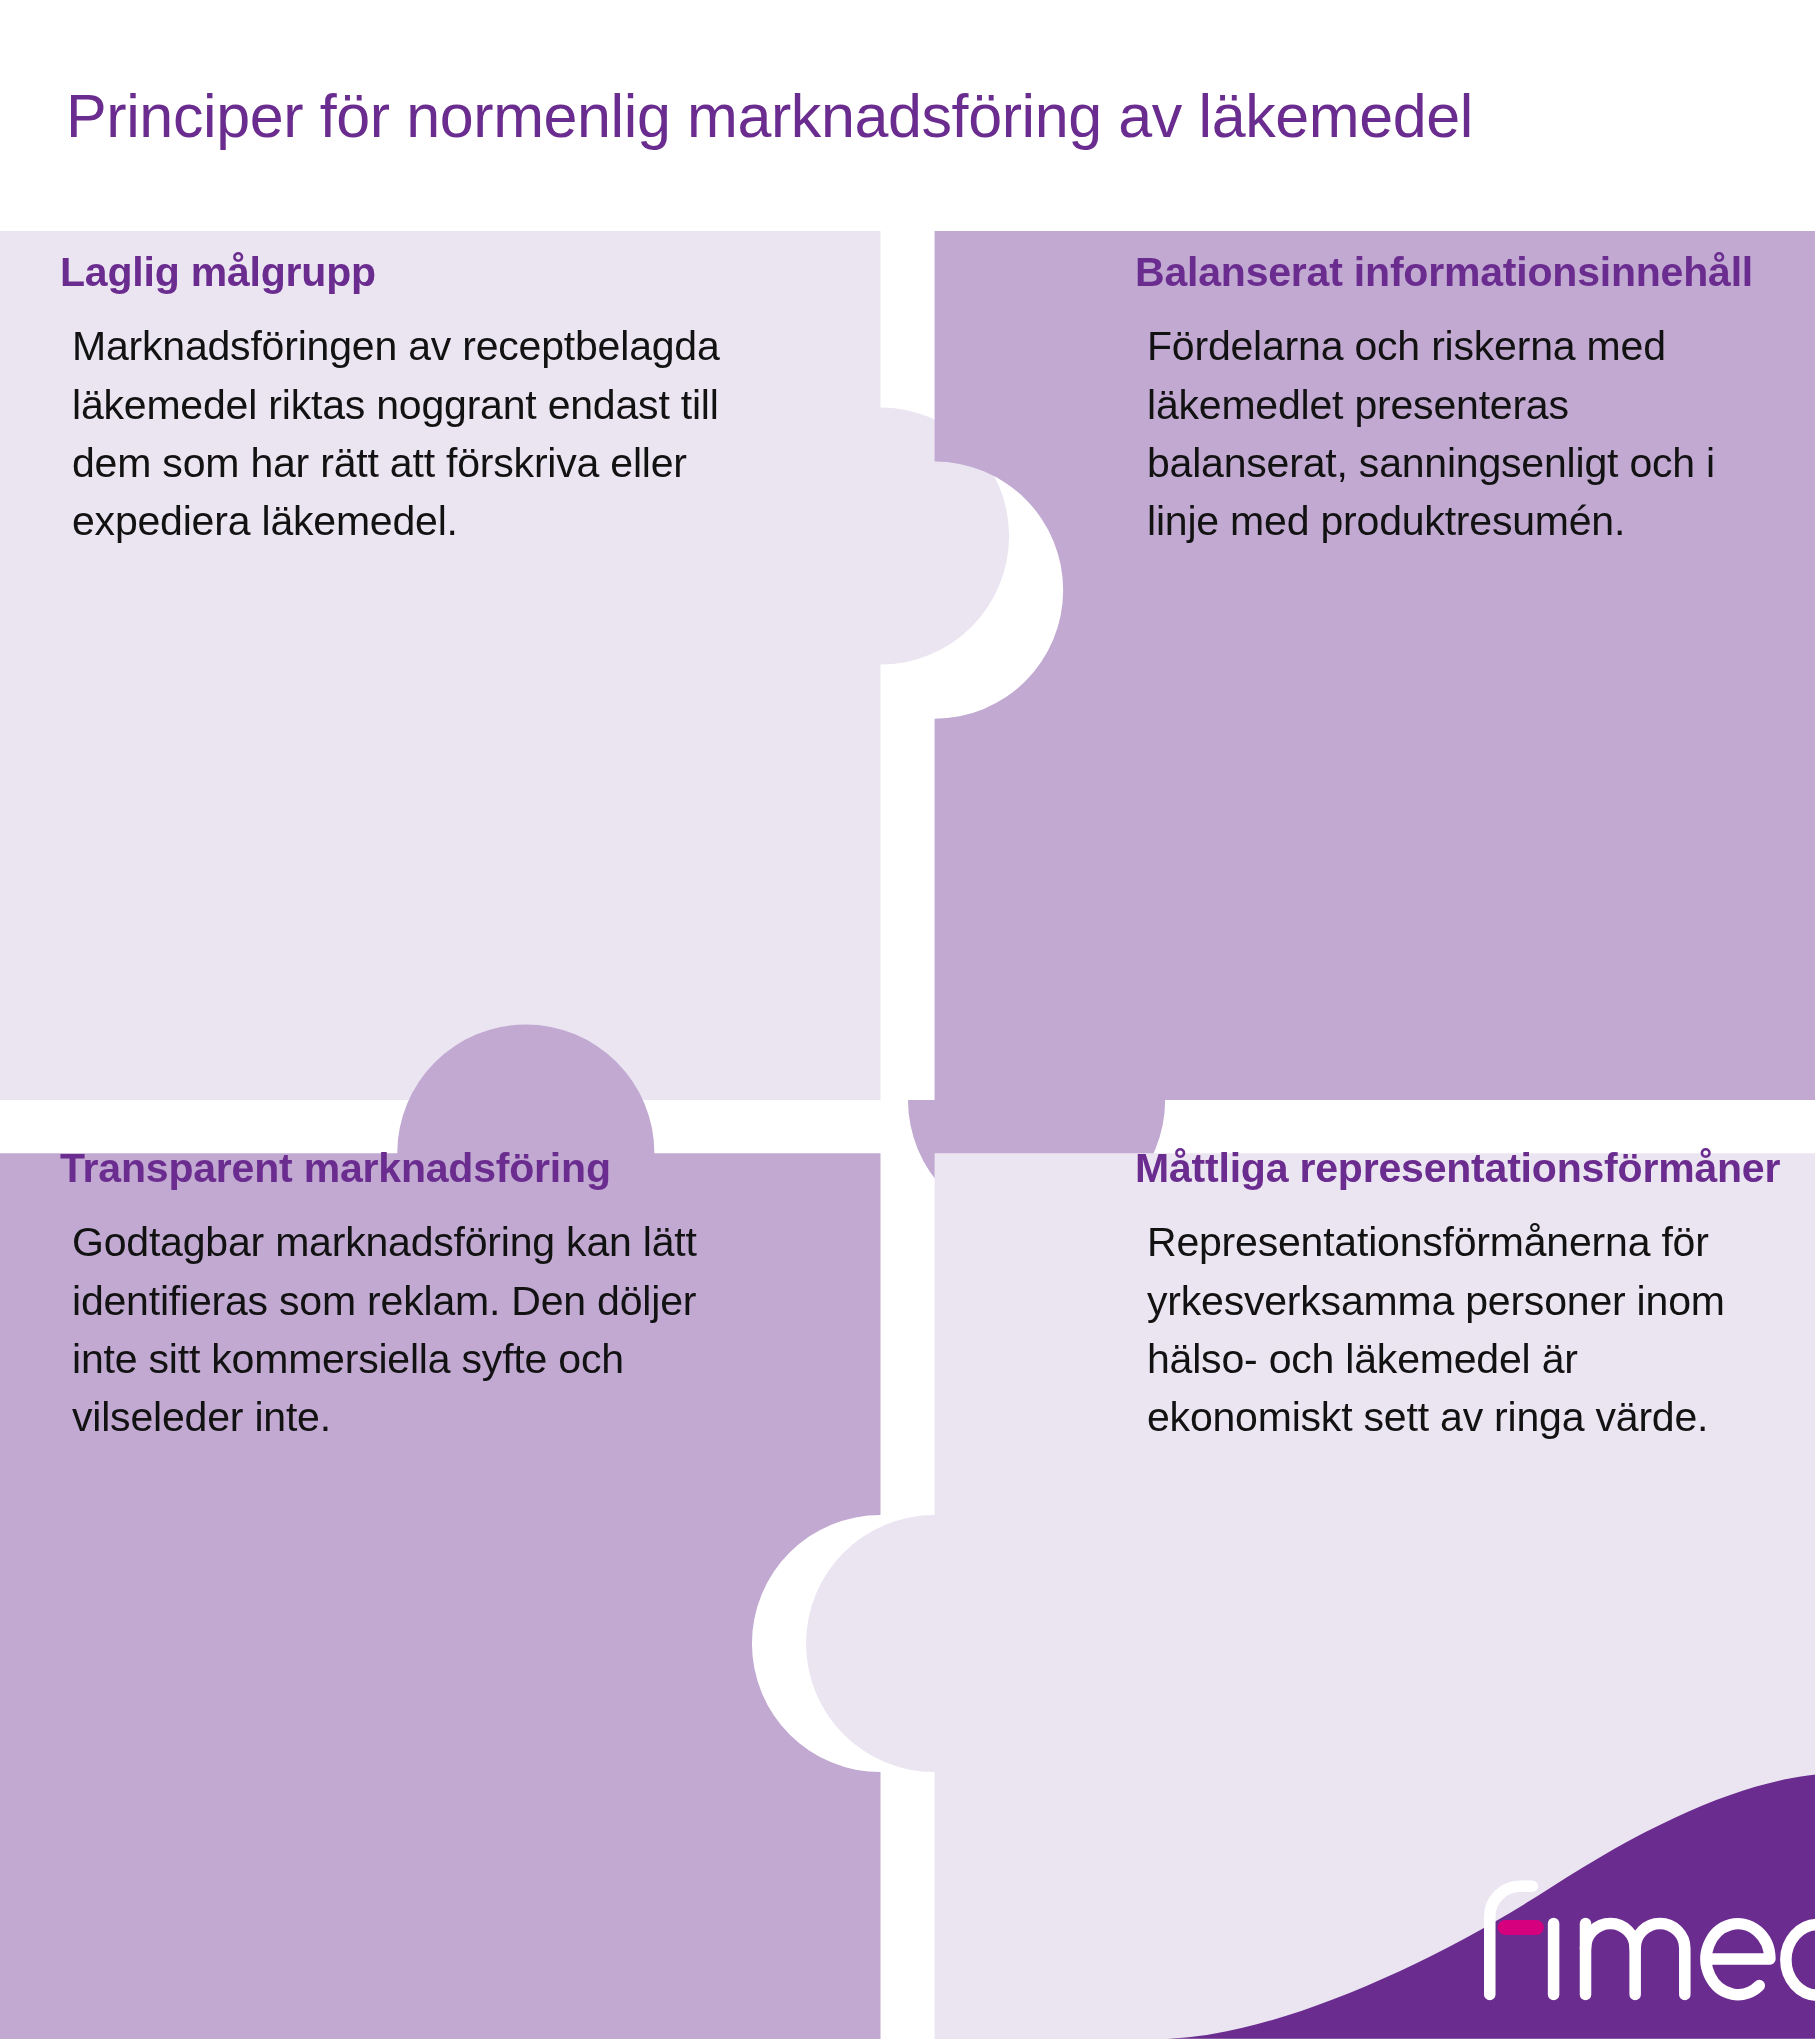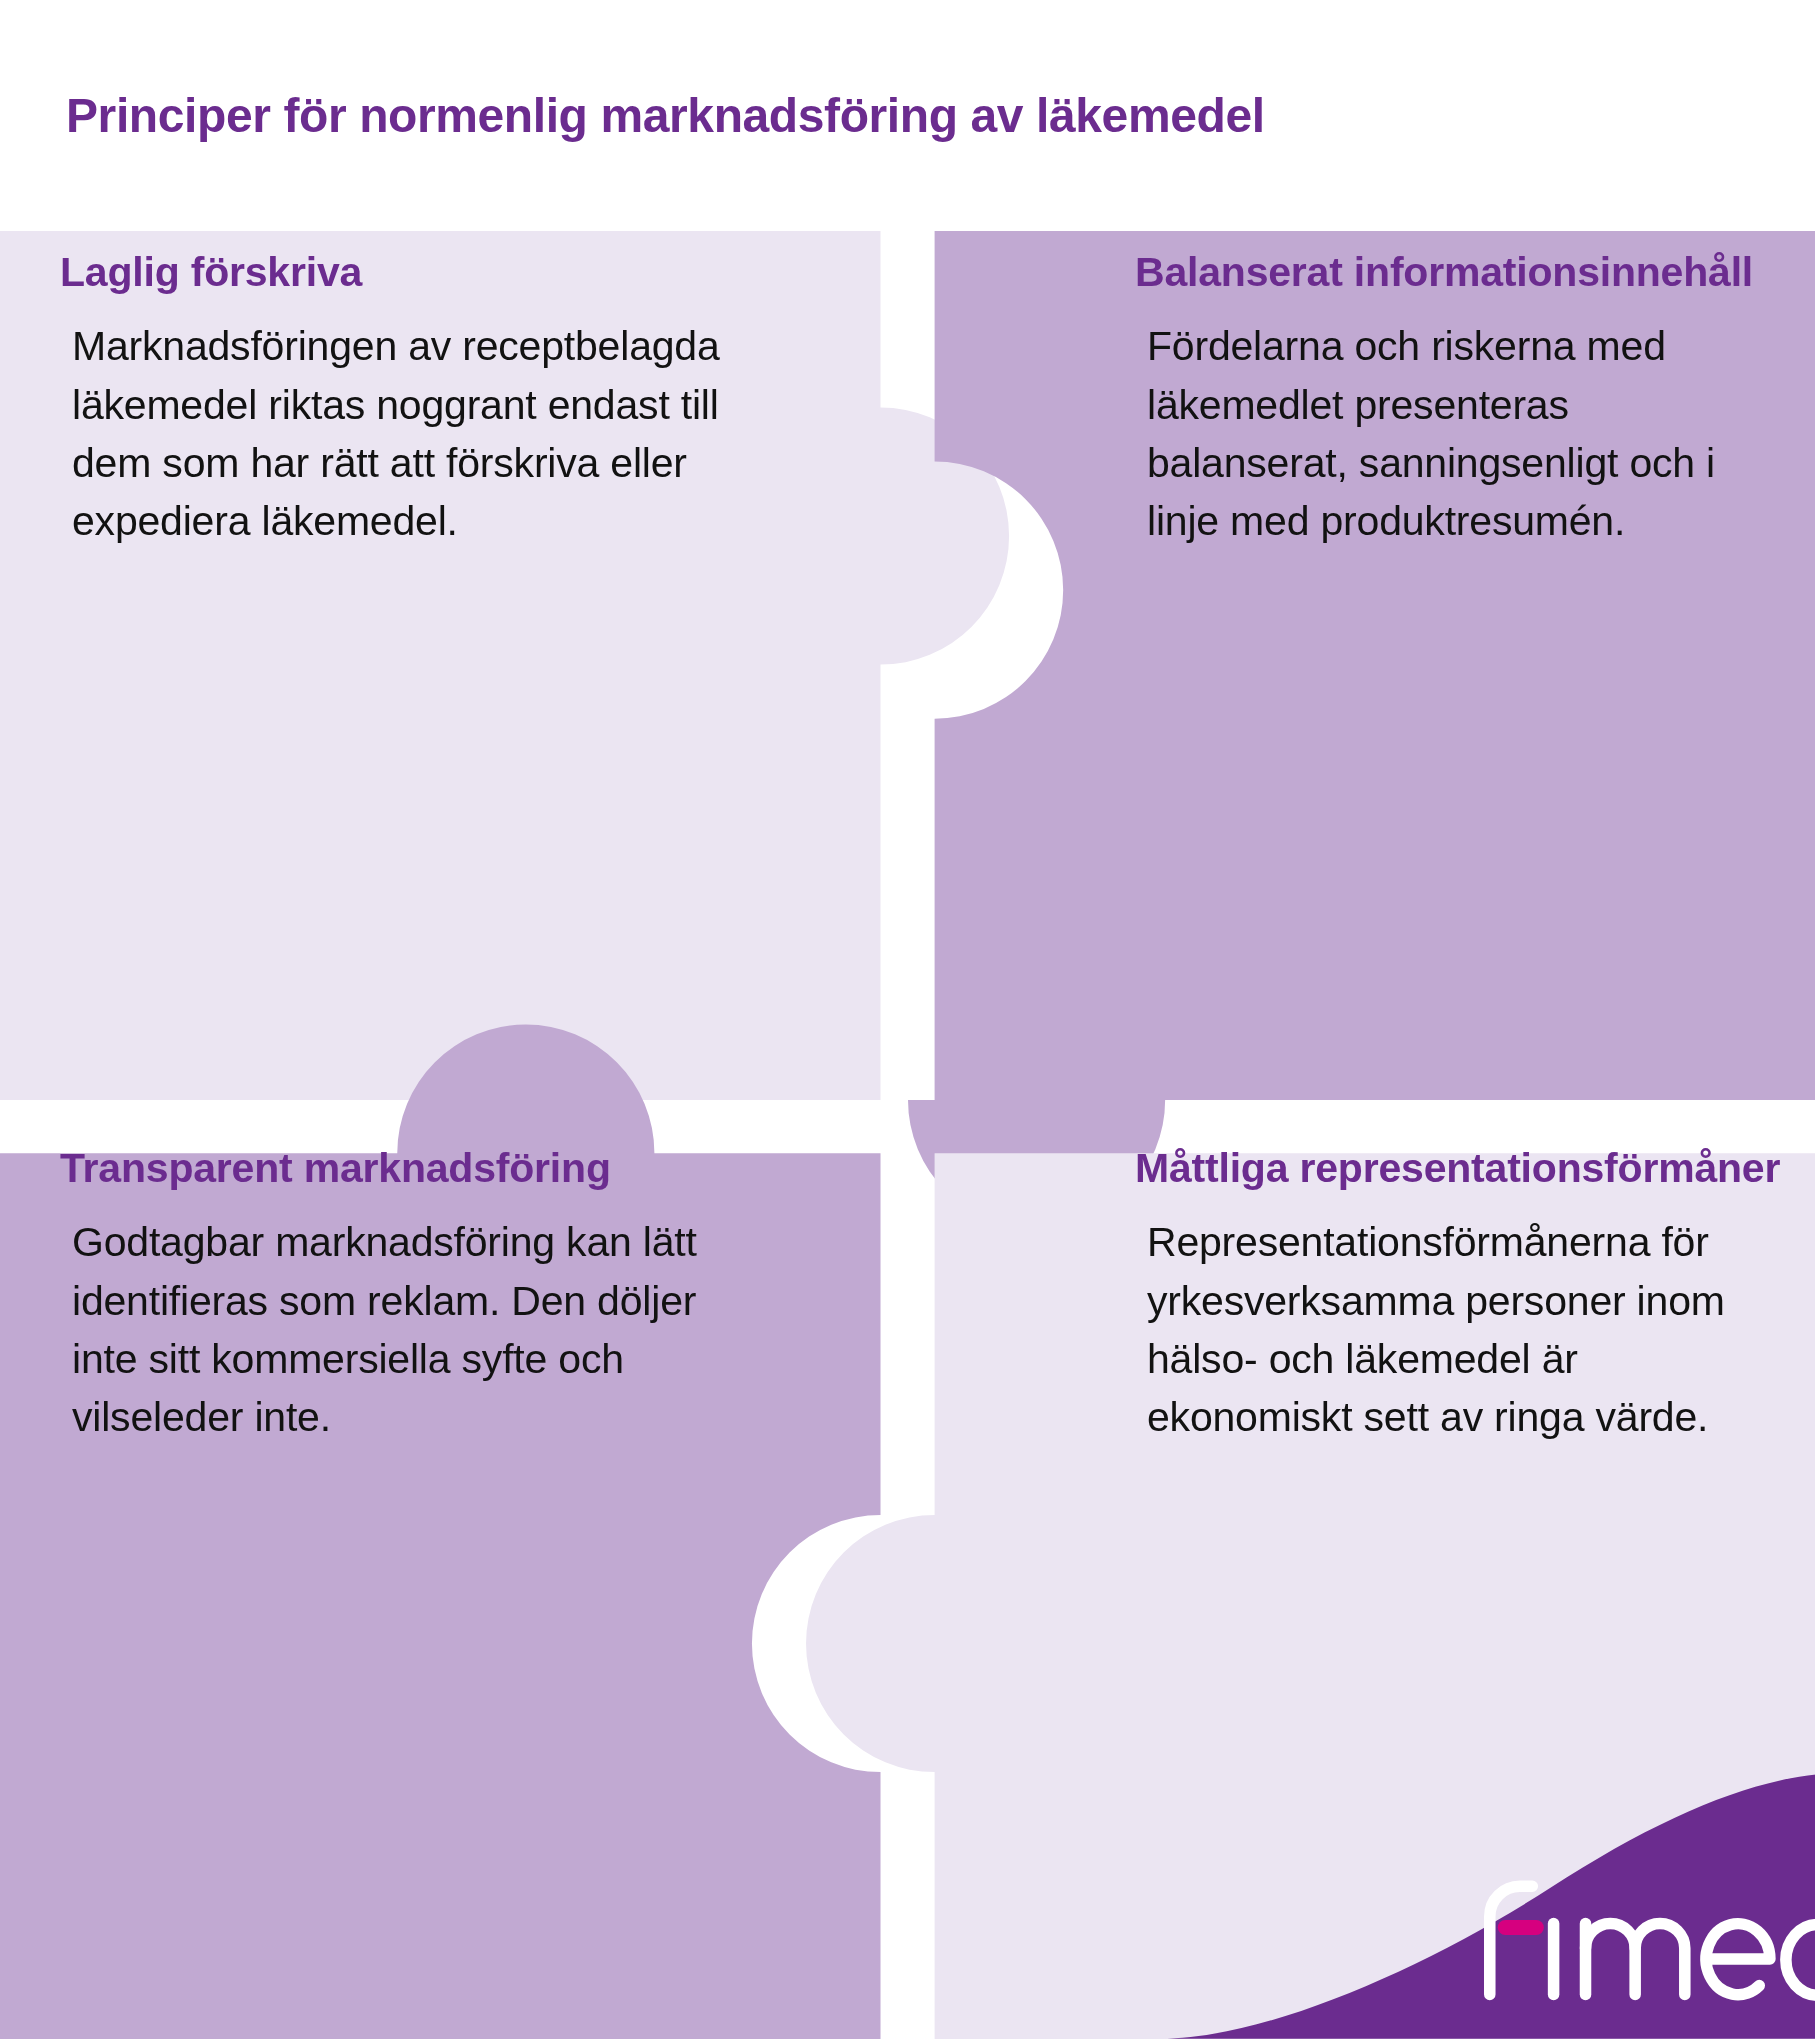--- a/index.html
+++ b/index.html
@@ -30,22 +30,22 @@
     top: 0;
     width: 1816px;
     height: 232px;
     background: #ffffff;
     display: flex;
     align-items: center;
     box-sizing: border-box;
     padding-left: 66px;
   }
   .title-text {
-    font-size: 48px;
-    font-weight: 700;
+    font-size: 61px;
+    font-weight: 400;
     color: #6B2C8F;
     letter-spacing: -0.4px;
     line-height: 1.05;
     white-space: nowrap;
   }
 
   
   .puzzle {
     position: absolute;
     left: 0;
@@ -141,21 +141,21 @@
                L 2048,1040
                L 2048,2039
                L 1054,2039
                L 1054,1738
                A 145,145 0 1 1 1054,1448
                Z"></path>
     </svg>
   </div>
 
   <div class="panel-text" id="tl-text">
-    <h2 class="panel-head">Laglig förskriva</h2>
+    <h2 class="panel-head">Laglig målgrupp</h2>
     <p class="panel-body">Marknadsföringen av receptbelagda läkemedel riktas noggrant endast till dem som har rätt att förskriva eller expediera läkemedel.</p>
   </div>
 
   <div class="panel-text" id="bl-text">
     <h2 class="panel-head">Transparent marknadsföring</h2>
     <p class="panel-body">Godtagbar marknadsföring kan lätt identifieras som reklam. Den döljer inte sitt kommersiella syfte och vilseleder inte.</p>
   </div>
 
   <div class="panel-text" id="tr-text">
     <h2 class="panel-head">Balanserat informationsinnehåll</h2>

